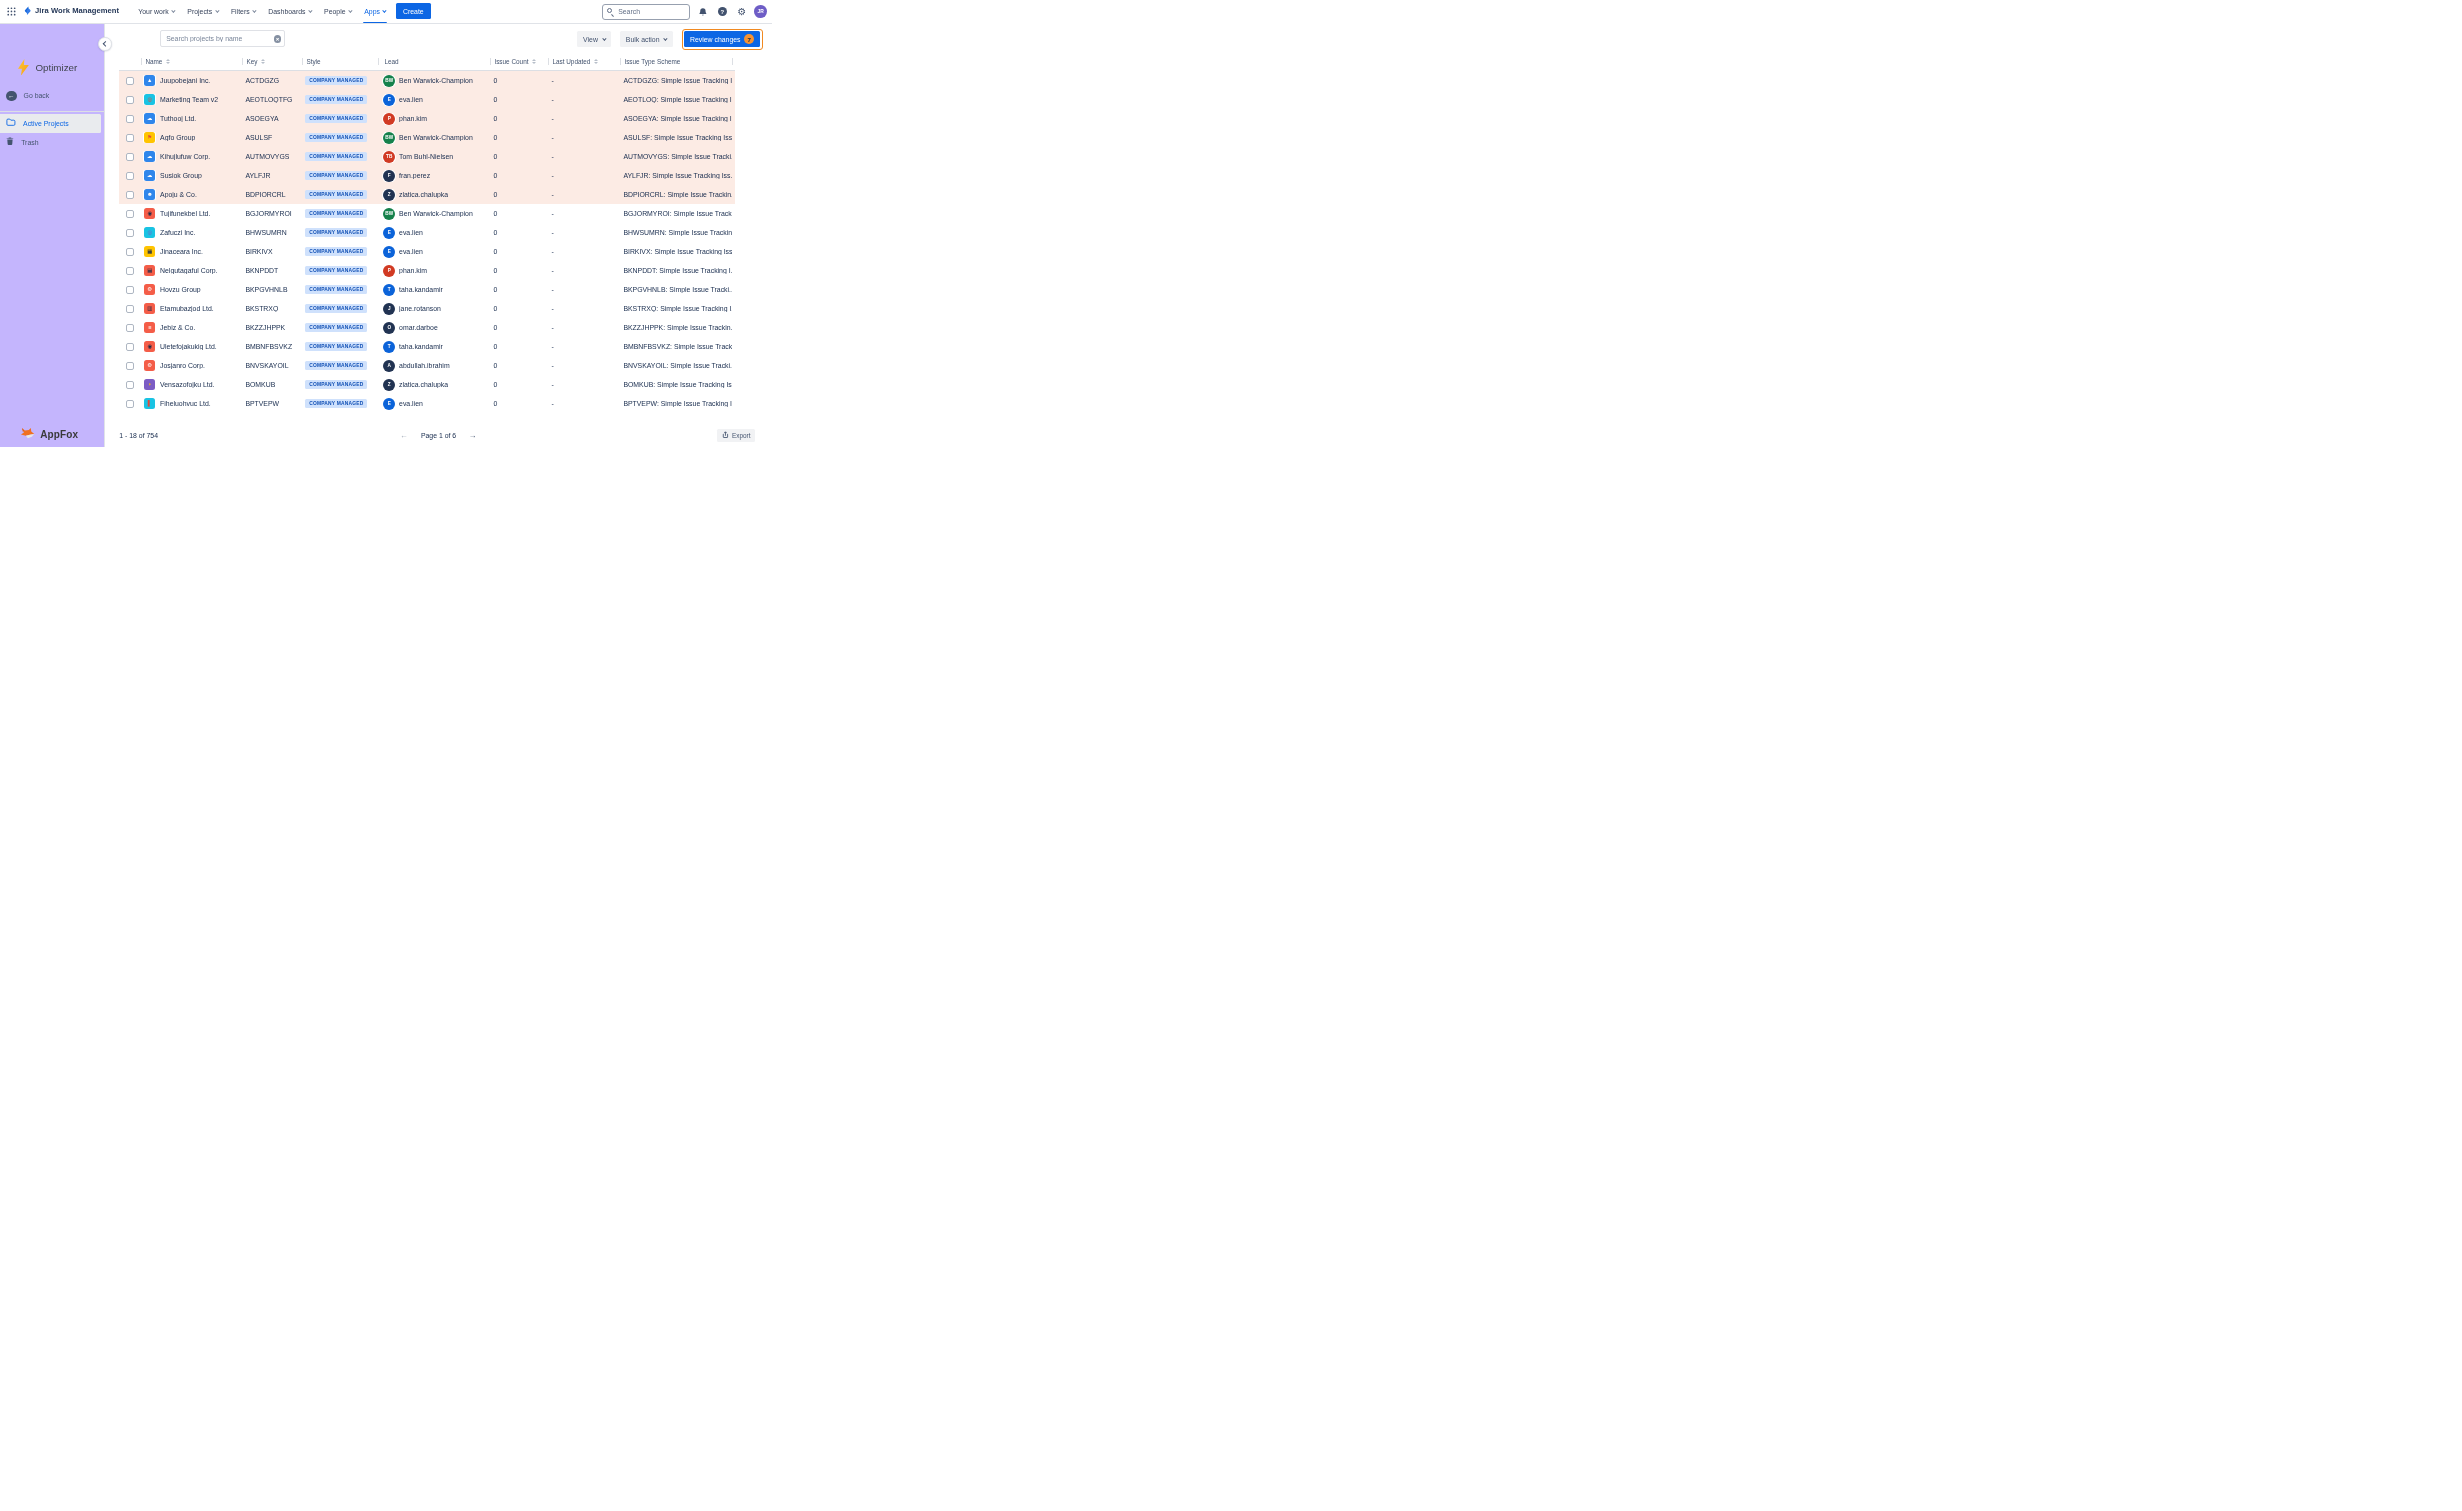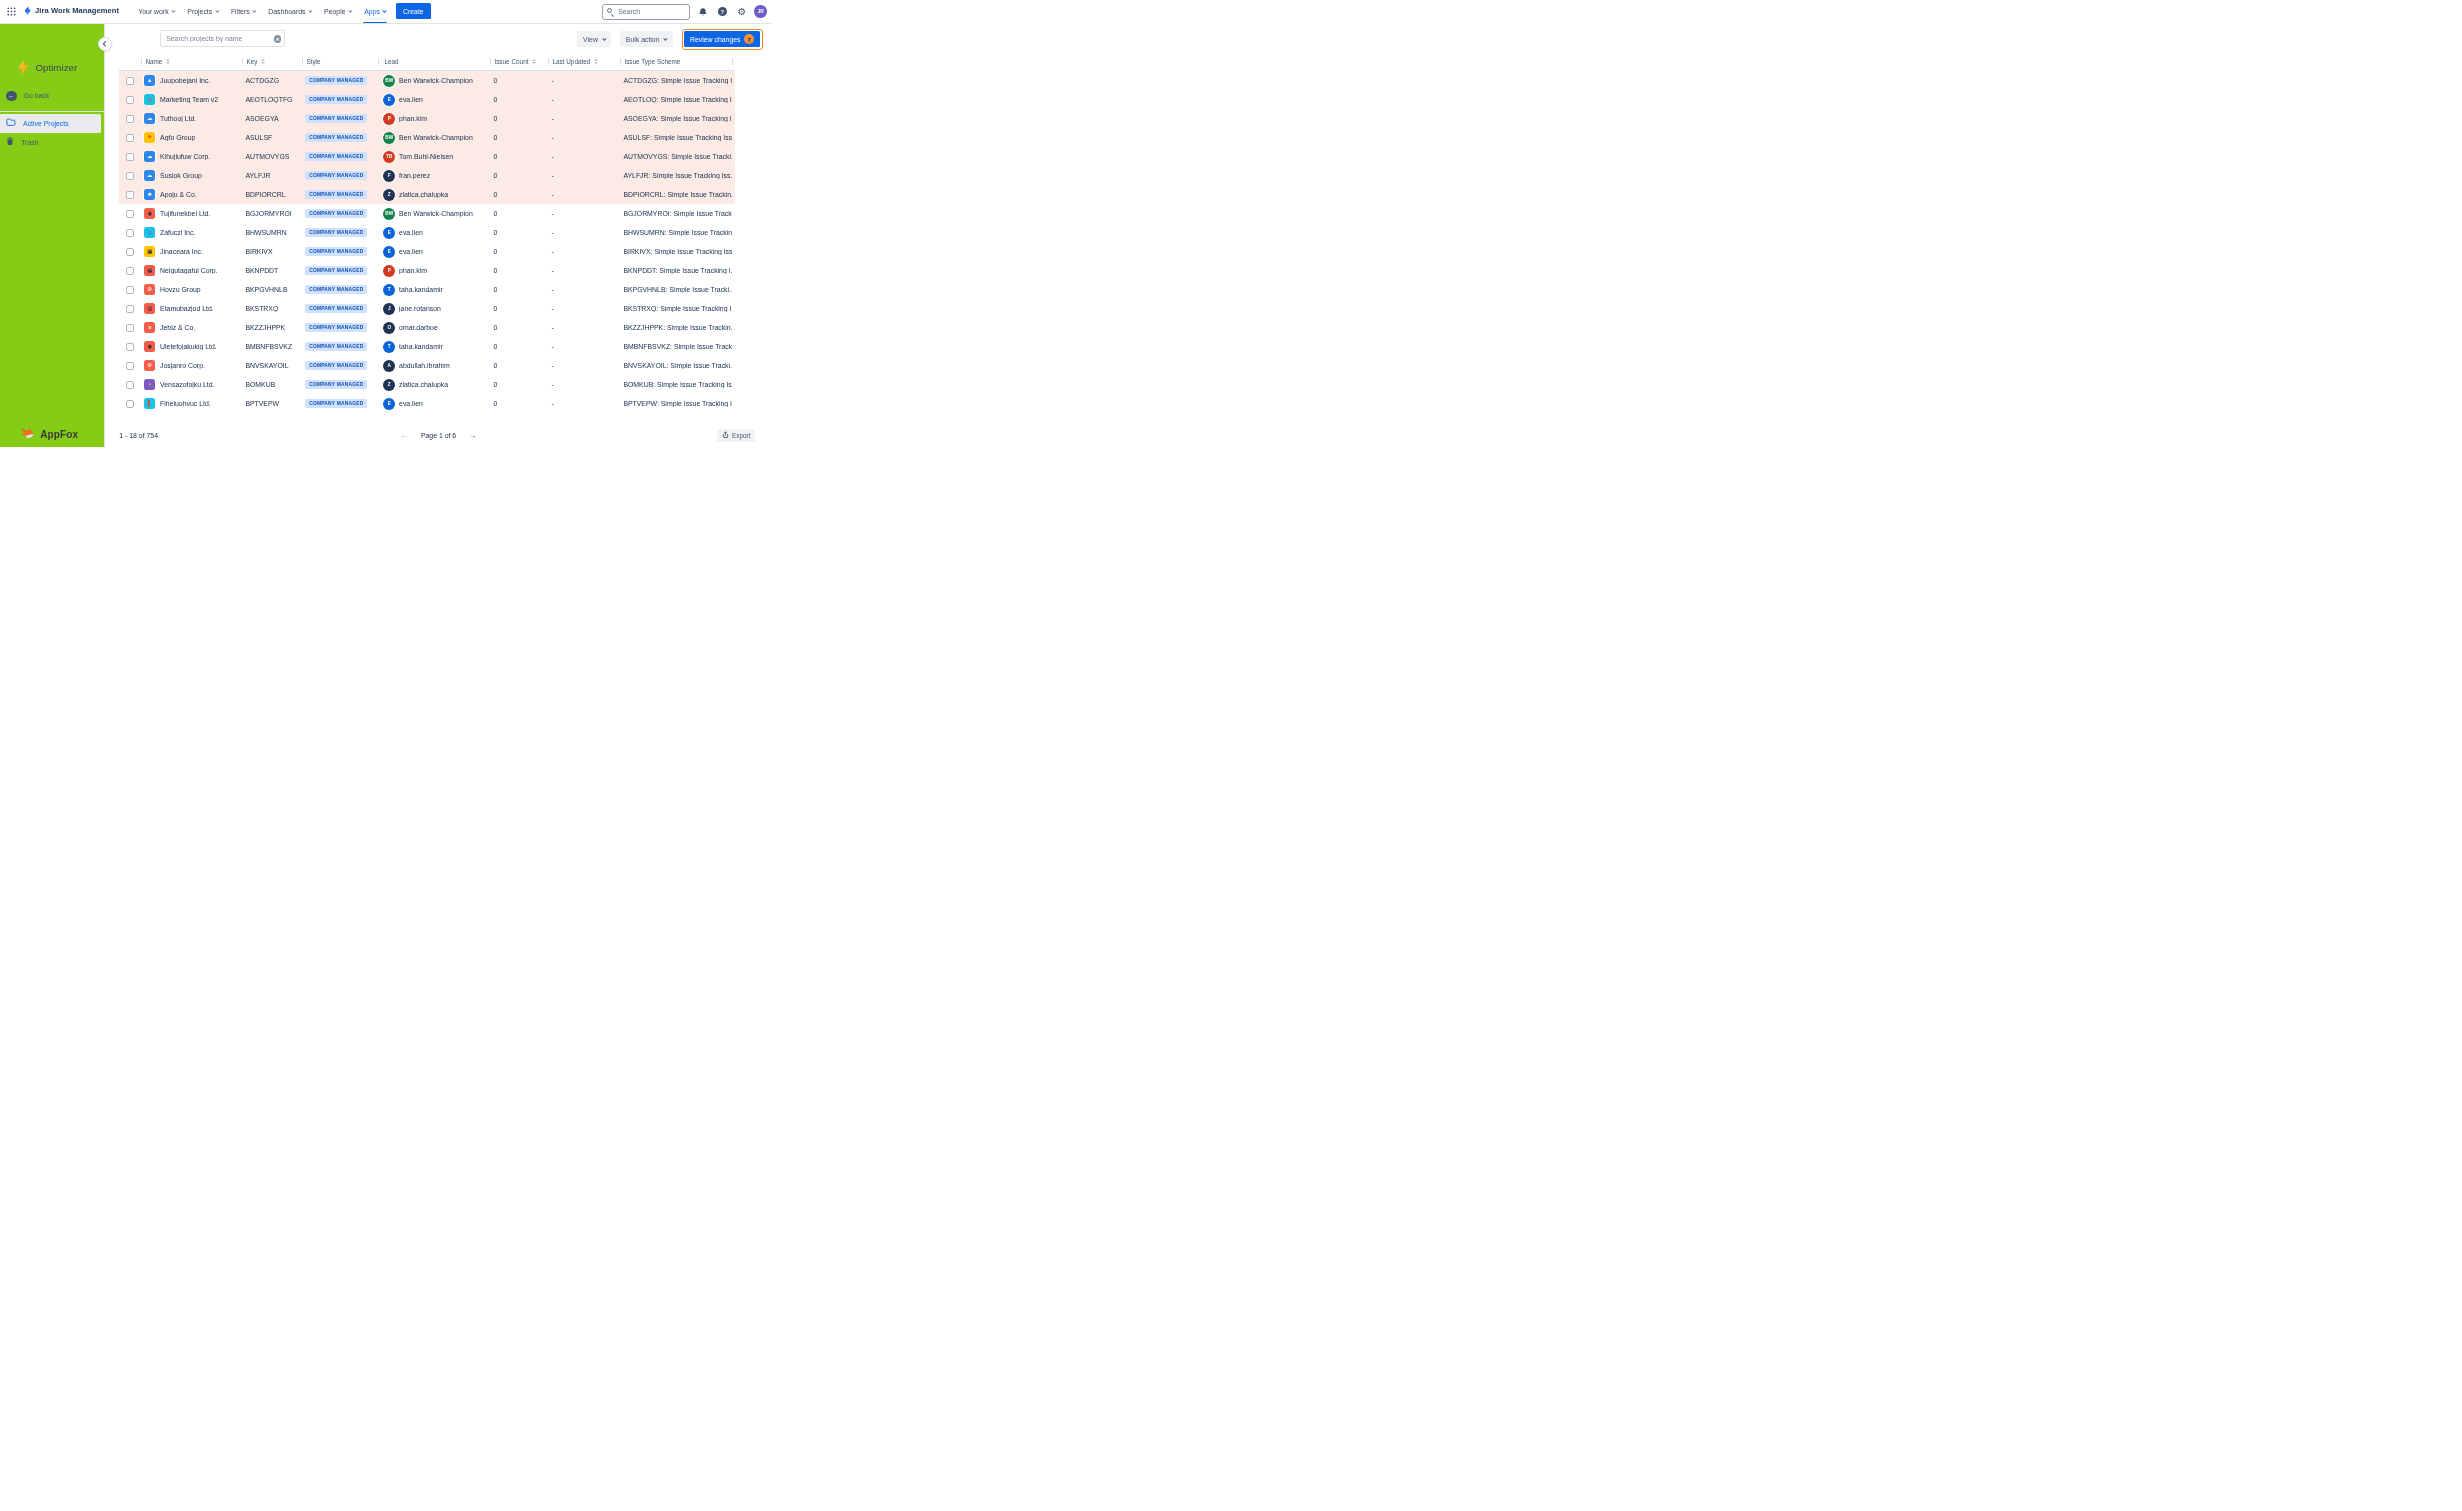--- a/index.html
+++ b/index.html
@@ -29,21 +29,21 @@
   .mag { position:absolute; left:4.4px; top:3.9px; width:5.4px; height:5.4px; border:1px solid #626f86; border-radius:50%; }
   .mag::after { content:""; position:absolute; left:4.4px; top:4.9px; width:1px; height:3px; background:#626f86; transform:rotate(-45deg); }
   .icon-btn { width:12.8px; height:12.8px; display:flex; align-items:center; justify-content:center; cursor:pointer; }
   .help-circle { width:9.4px; height:9.4px; border-radius:50%; background:#42526e; color:#fff; font-size:5.9px; font-weight:700;
     display:flex; align-items:center; justify-content:center; }
   .gear { font-size:9.8px; color:#42526e; line-height:1; }
   .avatar-top { width:12.8px; height:12.8px; border-radius:50%; background:#6e5dc6; color:#fff; font-size:4.9px; font-weight:700;
     display:flex; align-items:center; justify-content:center; letter-spacing:0.1px; cursor:pointer; }
 
   
-  .sidebar { position:absolute; top:23.6px; left:0; width:105px; height:423px; background:#84cc16; border-right:0.5px solid #e0e3e8; z-index:20; }
+  .sidebar { position:absolute; top:23.6px; left:0; width:105px; height:423px; background:#c4b5fd; border-right:0.5px solid #e0e3e8; z-index:20; }
   .side-logo { position:absolute; top:35px; left:16.7px; display:flex; align-items:center; gap:5.9px; }
   .side-logo-text { font-size:9.8px; font-weight:500; color:#41454f; }
   .goback { position:absolute; top:67px; left:5.9px; display:flex; align-items:center; gap:6.9px; cursor:pointer; }
   .goback-circle { width:10.8px; height:10.8px; border-radius:50%; background:#44546f; color:#fff; display:flex; align-items:center; justify-content:center; font-size:6.4px; }
   .goback-label { font-size:6.9px; font-weight:500; color:#44546f; }
   .side-divider { position:absolute; top:87px; left:0; width:105px; height:0.5px; background:#dcdfe4; }
   .side-item { position:absolute; left:0; width:101px; height:19px; display:flex; align-items:center; gap:6.9px; padding-left:6.4px;
     font-size:6.9px; font-weight:500; color:#44546f; cursor:pointer; border-radius:0 1.5px 1.5px 0; }
   .side-item.active { background:#e9ebee; color:#0c66e4; }
   .side-item.item-projects { top:90px; }

